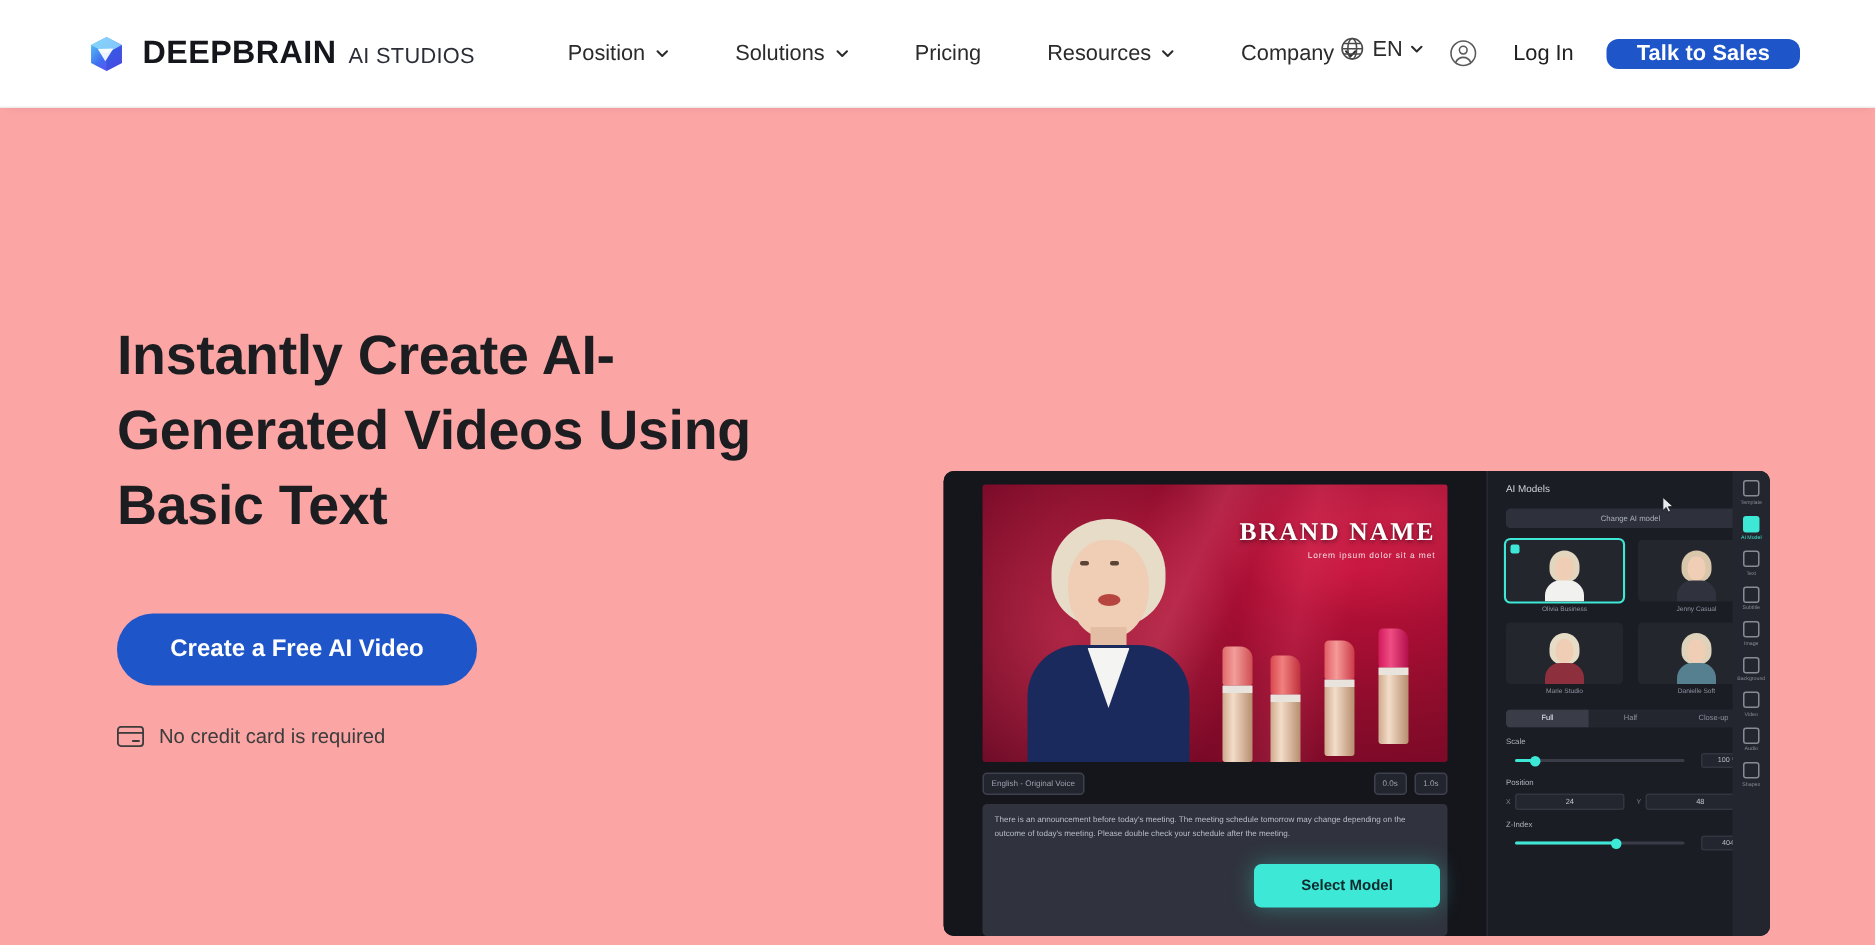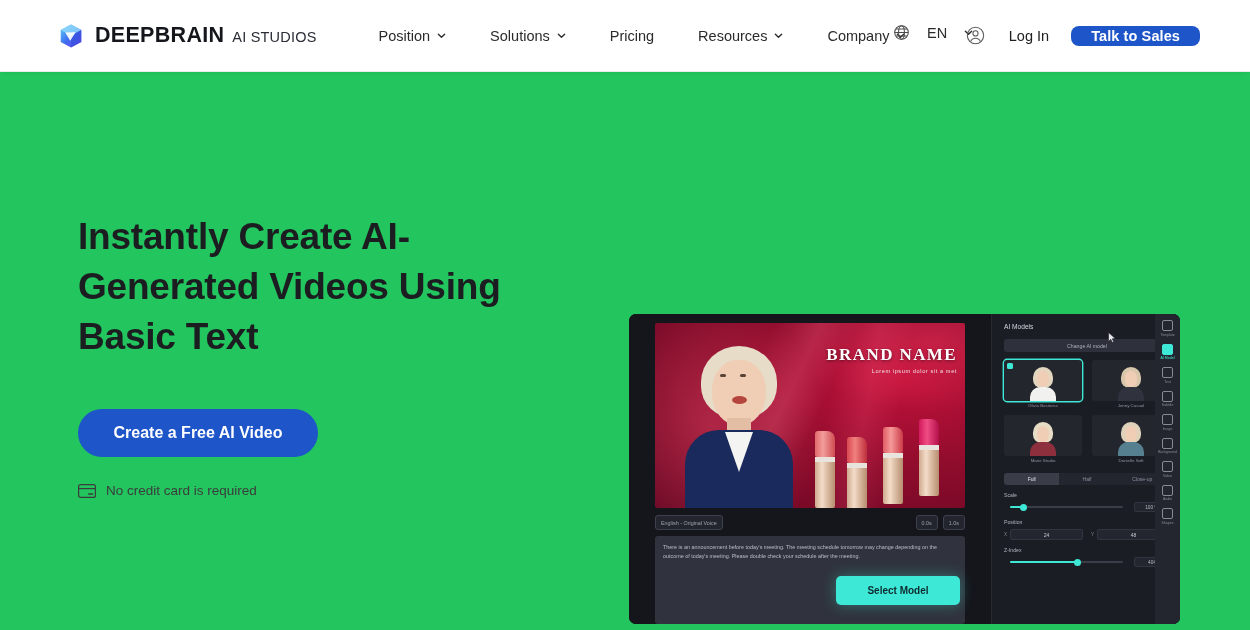--- a/index.html
+++ b/index.html
@@ -48,21 +48,21 @@
   }
   .caret{
     width:9px; height:9px; display:block; flex:none;
   }
   .caret svg{ display:block; }
 
   
   .lang{
     position:absolute;
     left:893px; top:24px;
-    display:flex; align-items:center; gap:17px;
+    display:flex; align-items:center; gap:5px;
     font-size:14.5px; color:#2b2b2b;
     cursor:pointer;
   }
   .globe{ width:17px; height:17px; display:block; }
 
   .header-right{
     position:absolute; right:50px; top:0; height:71px;
     display:flex; align-items:center; gap:22px;
   }
   .login{
@@ -77,21 +77,21 @@
     border:none; border-radius:8px;
     padding:0 20px; height:20px;
     display:flex; align-items:center; justify-content:center;
     cursor:pointer; letter-spacing:.1px;
   }
 
   
   .hero{
     position:relative;
     width:1250px; height:559px;
-    background:#22c55e;
+    background:#fca5a5;
   }
   .hero-left{
     position:absolute; left:78px; top:141px; width:520px;
   }
   .hero-h1{
     font-size:37px;
     line-height:50px;
     font-weight:bold;
     letter-spacing:-.2px;
     color:#1c1d20;

